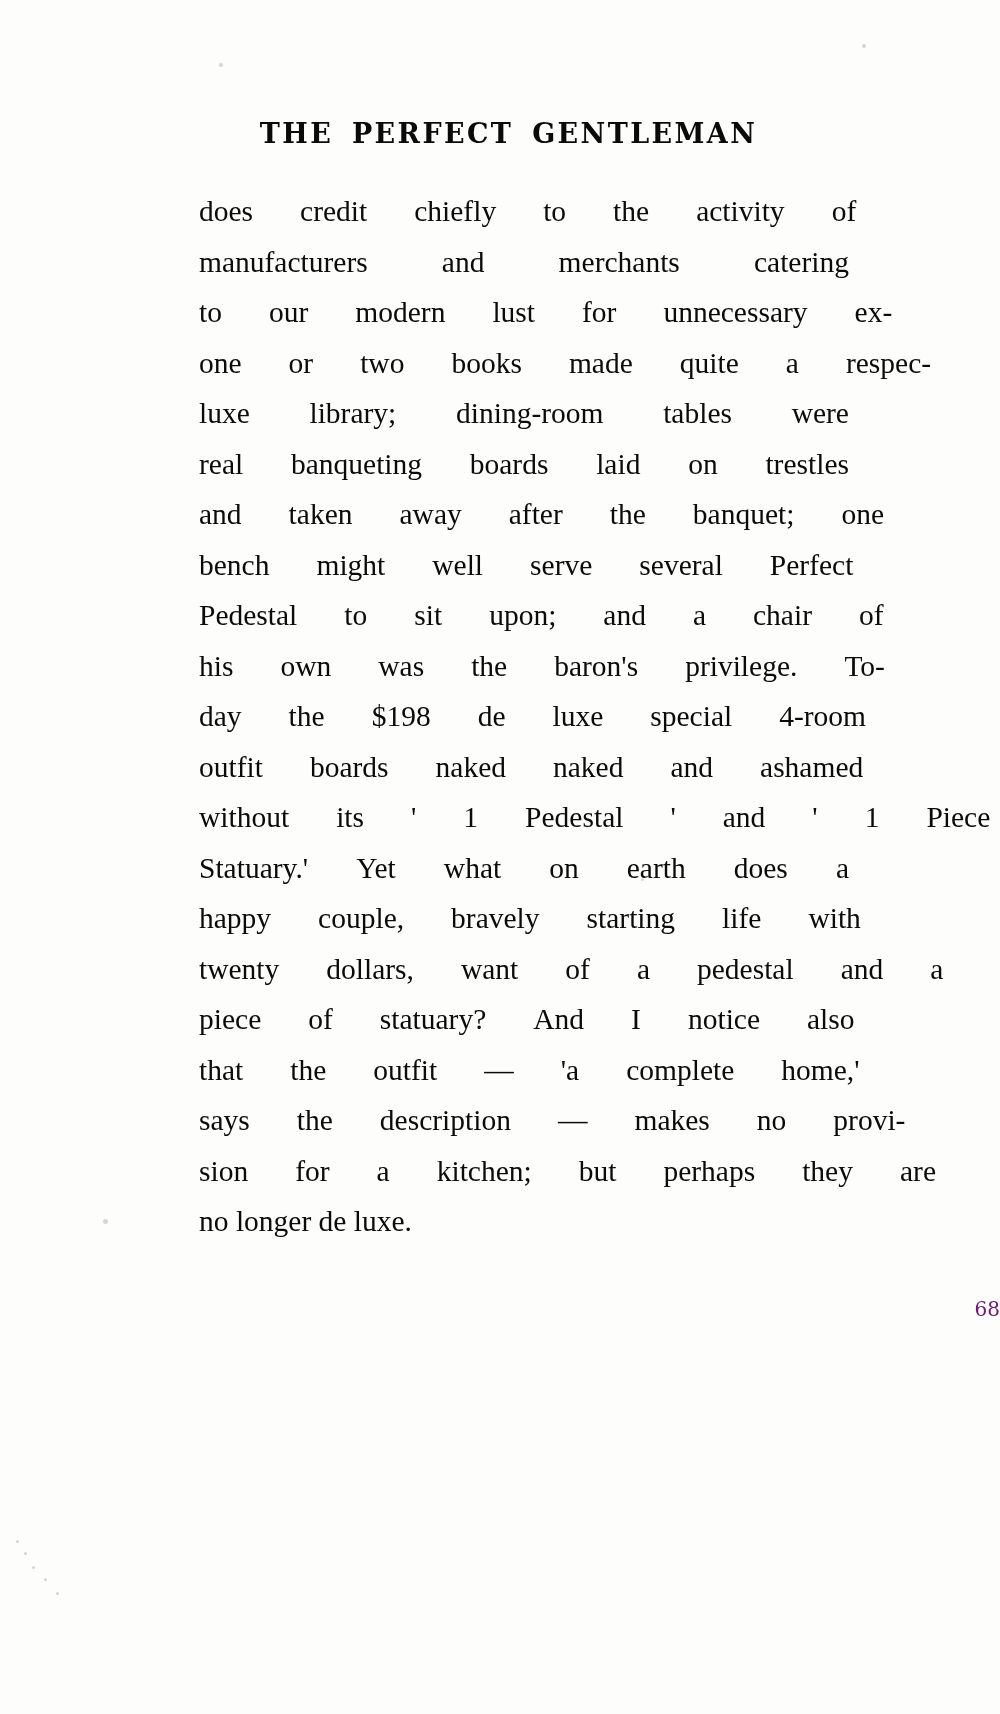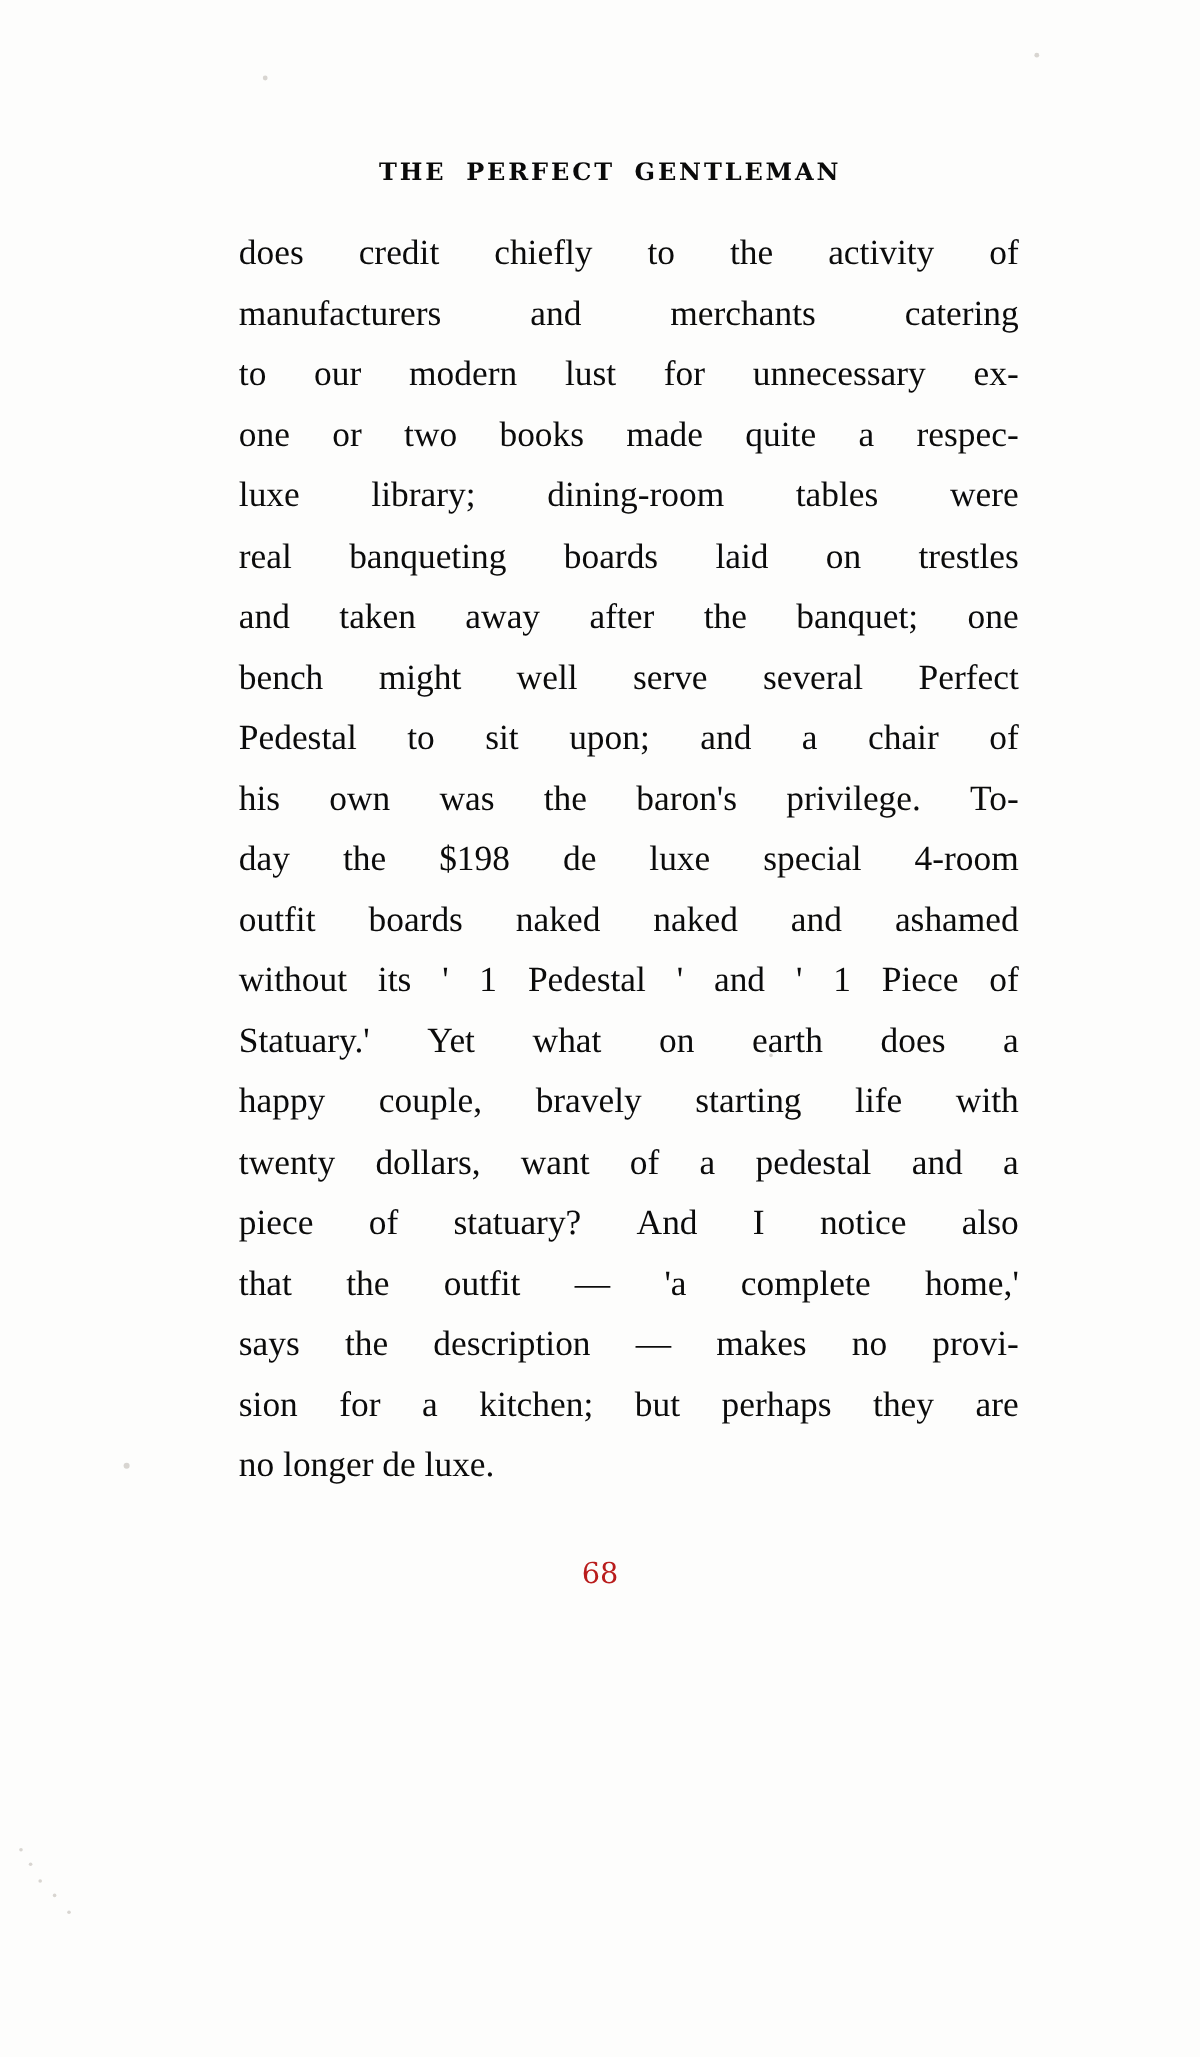--- a/index.html
+++ b/index.html
@@ -39,25 +39,25 @@
   .speck.s5 { left: 24px;  top: 1552px; width: 3px; height: 3px; }
   .speck.s6 { left: 32px;  top: 1566px; width: 3px; height: 3px; }
   .speck.s7 { left: 44px;  top: 1578px; width: 3px; height: 3px; }
   .speck.s8 { left: 56px;  top: 1592px; width: 3px; height: 3px; }
   .speck.s9 { left: 641px; top: 878px;  width: 3px; height: 3px; }
 
   .running-head {
     position: absolute;
     left: 0;
     right: 0;
-    top: 131px;
+    top: 118px;
     text-align: center;
     font-family: "DejaVu Serif", "Liberation Serif", serif;
     font-weight: bold;
-    font-size: 20px;
+    font-size: 27px;
     letter-spacing: 2.4px;
     word-spacing: 7px;
     color: #0a0a0a;
     padding-left: 17px;
   }
 
   .body-text {
     position: absolute;
     left: 199px;
     top: 186px;
@@ -66,36 +66,37 @@
     line-height: 50.5px;
     text-align: justify;
     text-justify: inter-word;
     color: #0b0b0b;
     hyphens: manual;
   }
 
   .body-text .line {
     display: block;
     white-space: pre;
+    gap: 47px;
   }
   .body-text .line.just {
     display: flex;
     justify-content: space-between;
   }
   .body-text .line.just > span { white-space: pre; }
 
   .folio {
     position: absolute;
     left: 0;
     right: 0;
     top: 1297px;
-    text-align: center;
+    text-align: right;
     font-family: "DejaVu Serif", "Liberation Serif", serif;
-    font-size: 24px;
-    color: #b91c1c;
+    font-size: 20px;
+    color: #701a75;
   }
 </style>
 </head>
 <body>
 
 <div class="page">
 
   <div class="speck s1"></div>
   <div class="speck s2"></div>
   <div class="speck s3"></div>

